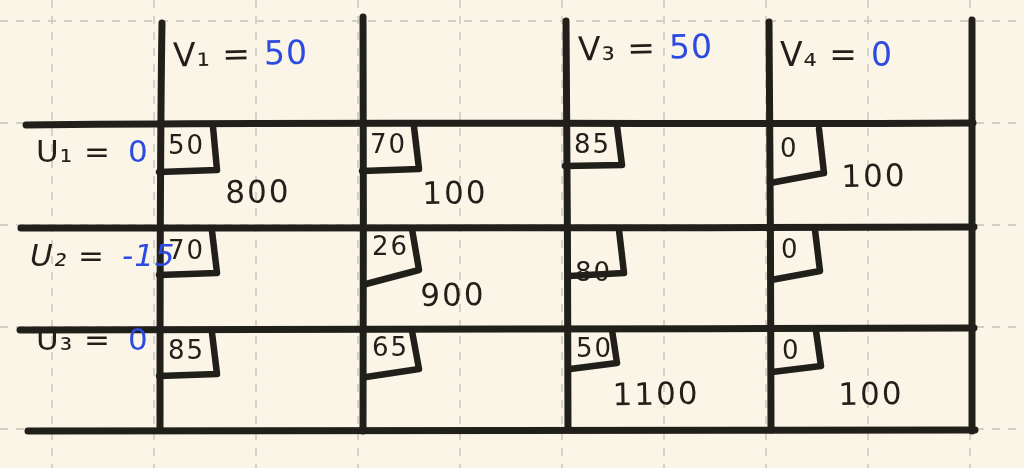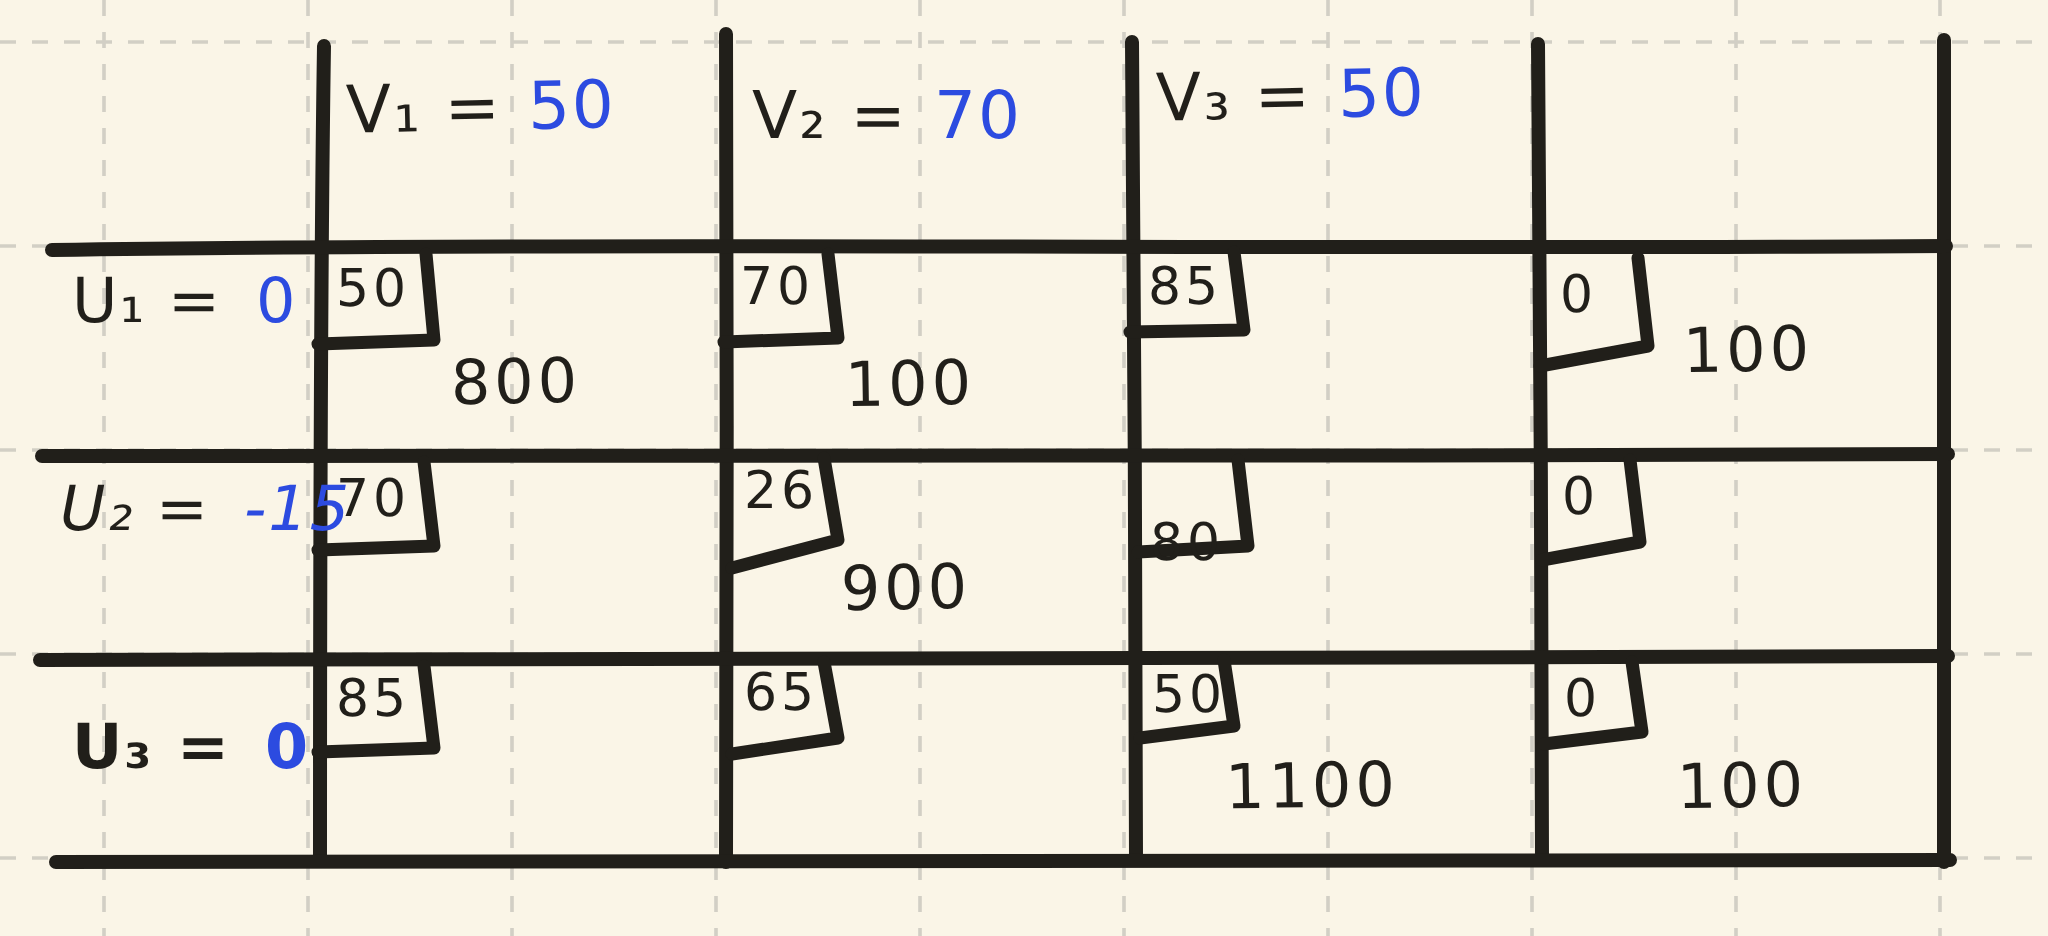--- a/index.html
+++ b/index.html
@@ -83,34 +83,34 @@
       <path d="M159,376 L217,374 L212,333"></path>
       <path d="M366,377 L419,369 L412,331"></path>
       <path d="M570,369 L617,363 L612,330"></path>
       <path d="M772,372 L821,366 L816,331"></path>
     </g>
   </svg>
 
   <div class="hw hdr tilt-l" style="left:173px; top:37px;">
     <span>V₁ =</span><span class="blue">50</span>
   </div>
-  <div class="hw hdr" style="left:376px; top:41px;">
-    <span>V₂ =</span><span class="blue">70</span>
-  </div>
   <div class="hw hdr tilt-l" style="left:578px; top:31px;">
     <span>V₃ =</span><span class="blue">50</span>
+  </div>
+  <div class="hw hdr" style="left:780px; top:38px;">
+    <span>V₄ =</span><span class="blue">0</span>
   </div>
 
   <div class="hw rowlbl" style="left:36px; top:136px;text-align:right;">
     <span>U₁ =</span><span class="blue">0</span>
   </div>
   <div class="hw rowlbl" style="left:30px; top:240px;font-style:italic;">
     <span>U₂ =</span><span class="blue">-15</span>
   </div>
-  <div class="hw rowlbl" style="left:36px; top:359px;font-weight:bold;">
+  <div class="hw rowlbl" style="left:36px; top:324px;">
     <span>U₃ =</span><span class="blue">0</span>
   </div>
 
   <span class="hw cost" style="left:168px; top:132px;">50</span>
   <span class="hw cost" style="left:370px; top:131px;">70</span>
   <span class="hw cost" style="left:574px; top:131px;">85</span>
   <span class="hw cost" style="left:780px; top:135px;">0</span>
 
   <span class="hw cost" style="left:168px; top:237px;">70</span>
   <span class="hw cost" style="left:372px; top:233px;">26</span>

